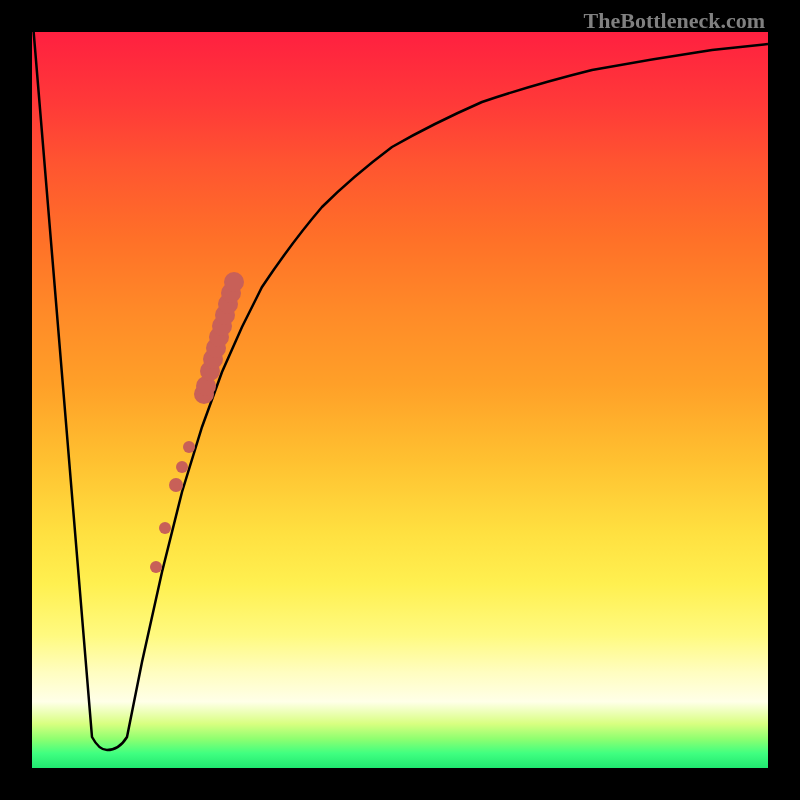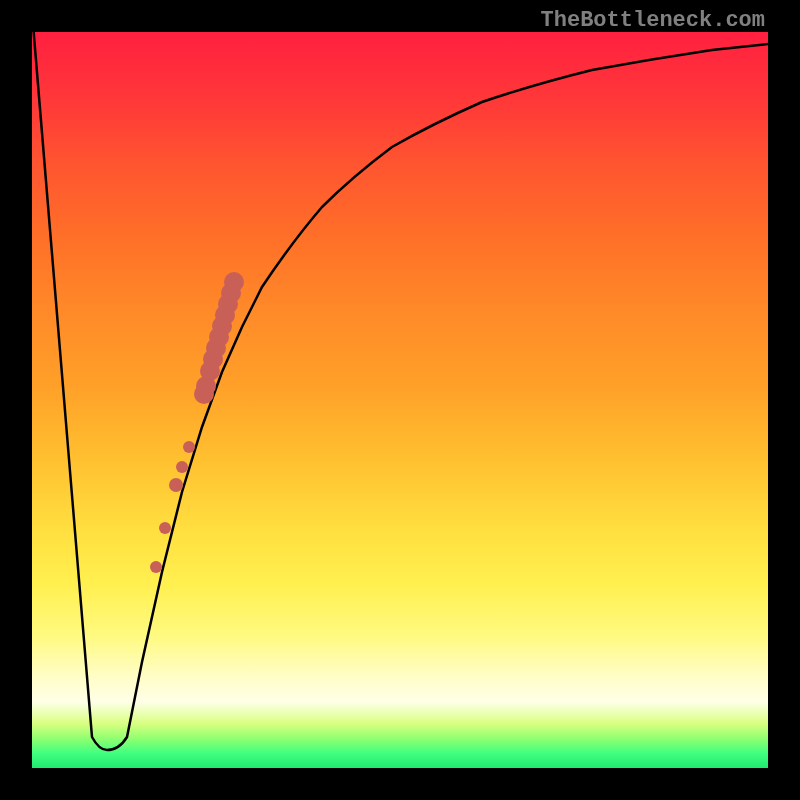--- a/index.html
+++ b/index.html
@@ -35,21 +35,21 @@
         #ffffe8 91%,
         #d8ff80 94%,
         #90ff70 96%,
         #40ff80 98%,
         #20e870 100%);
     }
     .watermark {
       position: absolute;
       top: 8px;
       right: 35px;
-      font-family: Liberation Mono, monospace;
+      font-family: Liberation Serif, serif;
       font-size: 22px;
       font-weight: bold;
       color: #808080;
       z-index: 10;
     }
     svg {
       position: absolute;
       top: 0;
       left: 0;
       width: 100%;

